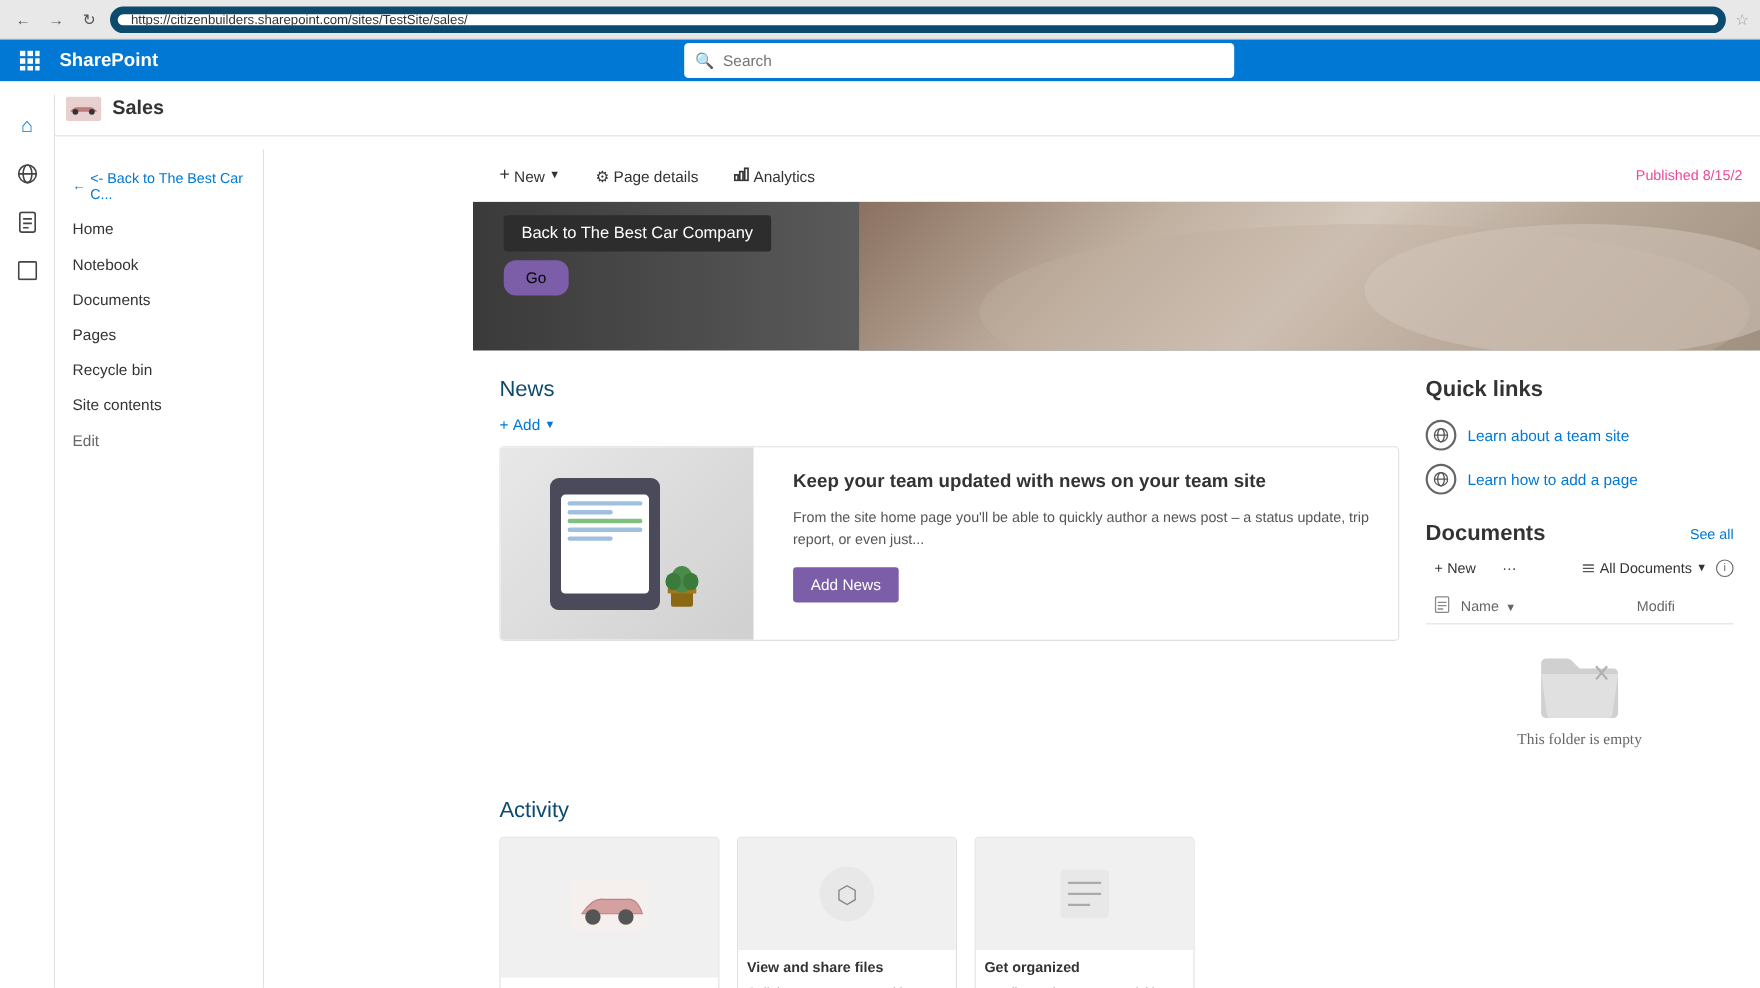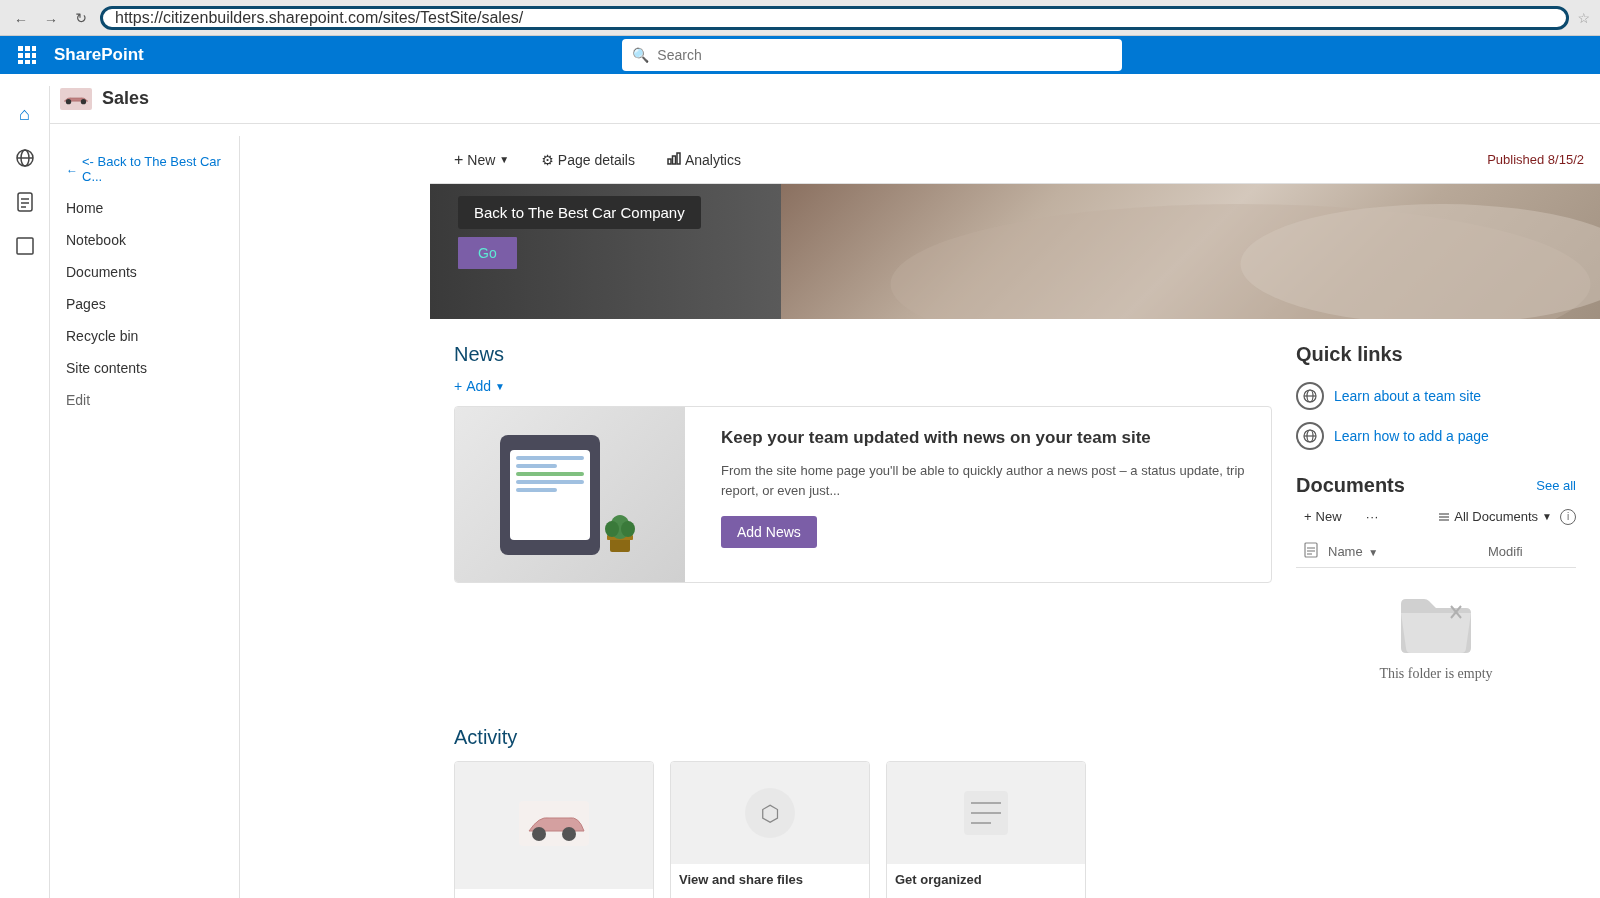--- a/index.html
+++ b/index.html
@@ -19,25 +19,25 @@
       width: 22px; height: 22px;
       background: none; border: none;
       cursor: pointer;
       display: flex; align-items: center; justify-content: center;
       color: #555;
       font-size: 14px;
     }
     .browser-url-bar {
       flex: 1;
       height: 24px;
-      border: 3px solid #0c4a6e;
+      border: 7px solid #0c4a6e;
       border-radius: 12px;
       background: #fff;
       padding: 0 12px;
-      font-size: 16px;
+      font-size: 12px;
       color: #333;
     }
     .browser-star { color: #999; font-size: 14px; }
 
     
     .sp-topnav {
       height: 38px;
       background: #0078d4;
       display: flex;
       align-items: center;
@@ -175,21 +175,21 @@
       display: flex; align-items: center; gap: 4px;
       font-size: 14px;
       color: #333;
       cursor: pointer;
       padding: 4px 8px;
       border-radius: 4px;
     }
     .sp-toolbar-published {
       margin-left: auto;
       font-size: 13px;
-      color: #7f1d1d;
+      color: #ec4899;
     }
 
     
     .sp-main {
       position: absolute;
       top: 48px;
       left: 190px;
       right: 0;
       bottom: 0;
       overflow-y: auto;
@@ -213,24 +213,24 @@
       background: #2d2d2d;
       color: #fff;
       padding: 8px 16px;
       border-radius: 3px;
       font-size: 15px;
       font-weight: 500;
       margin-bottom: 8px;
     }
     .sp-hero-go-btn {
       background: #7b5ea7;
-      color: #5eead4;
+      color: #000000;
       padding: 8px 20px;
       border: none;
-      border-radius: 1px;
+      border-radius: 11px;
       font-size: 14px;
       cursor: pointer;
       display: inline-block;
     }
     
     .sp-hero-bg {
       position: absolute;
       right: 0; top: 0; bottom: 0;
       width: 70%;
       background: linear-gradient(135deg, #8a7060 0%, #c0b0a0 30%, #d4c8bc 50%, #b8a898 70%, #a09080 100%);

